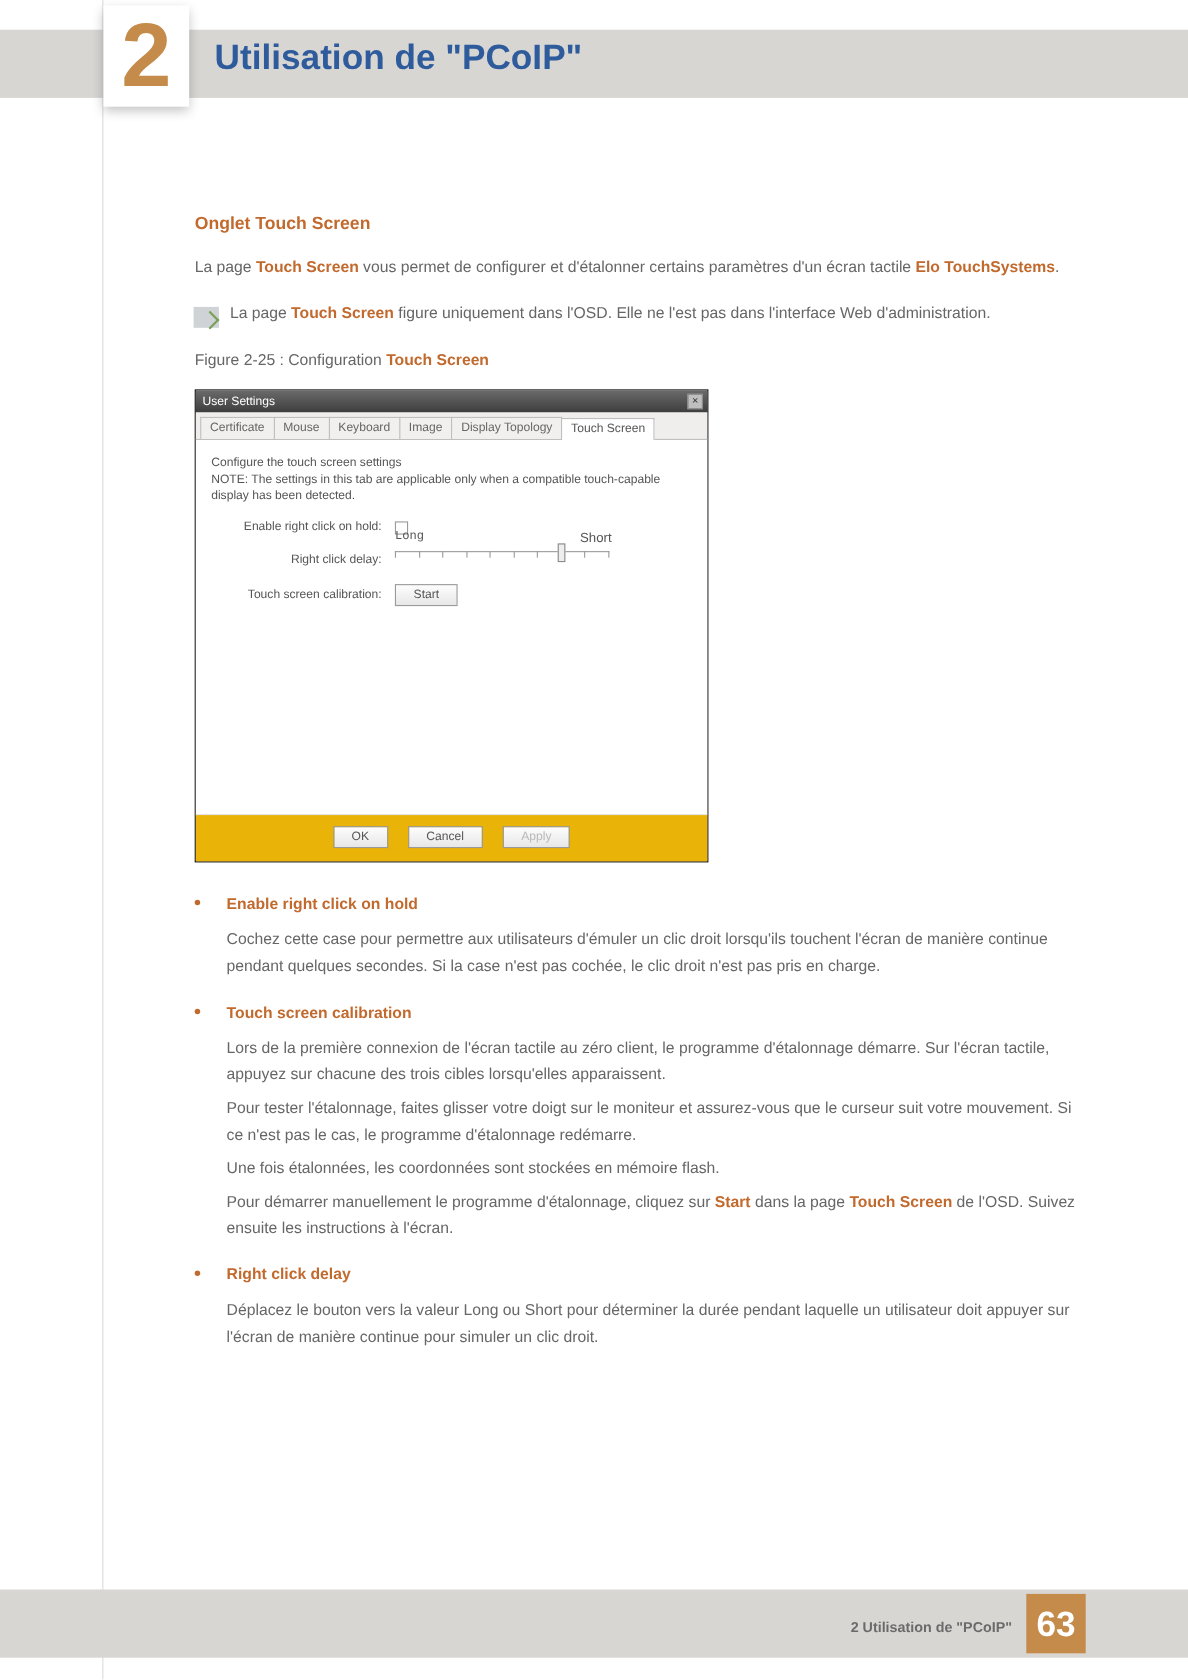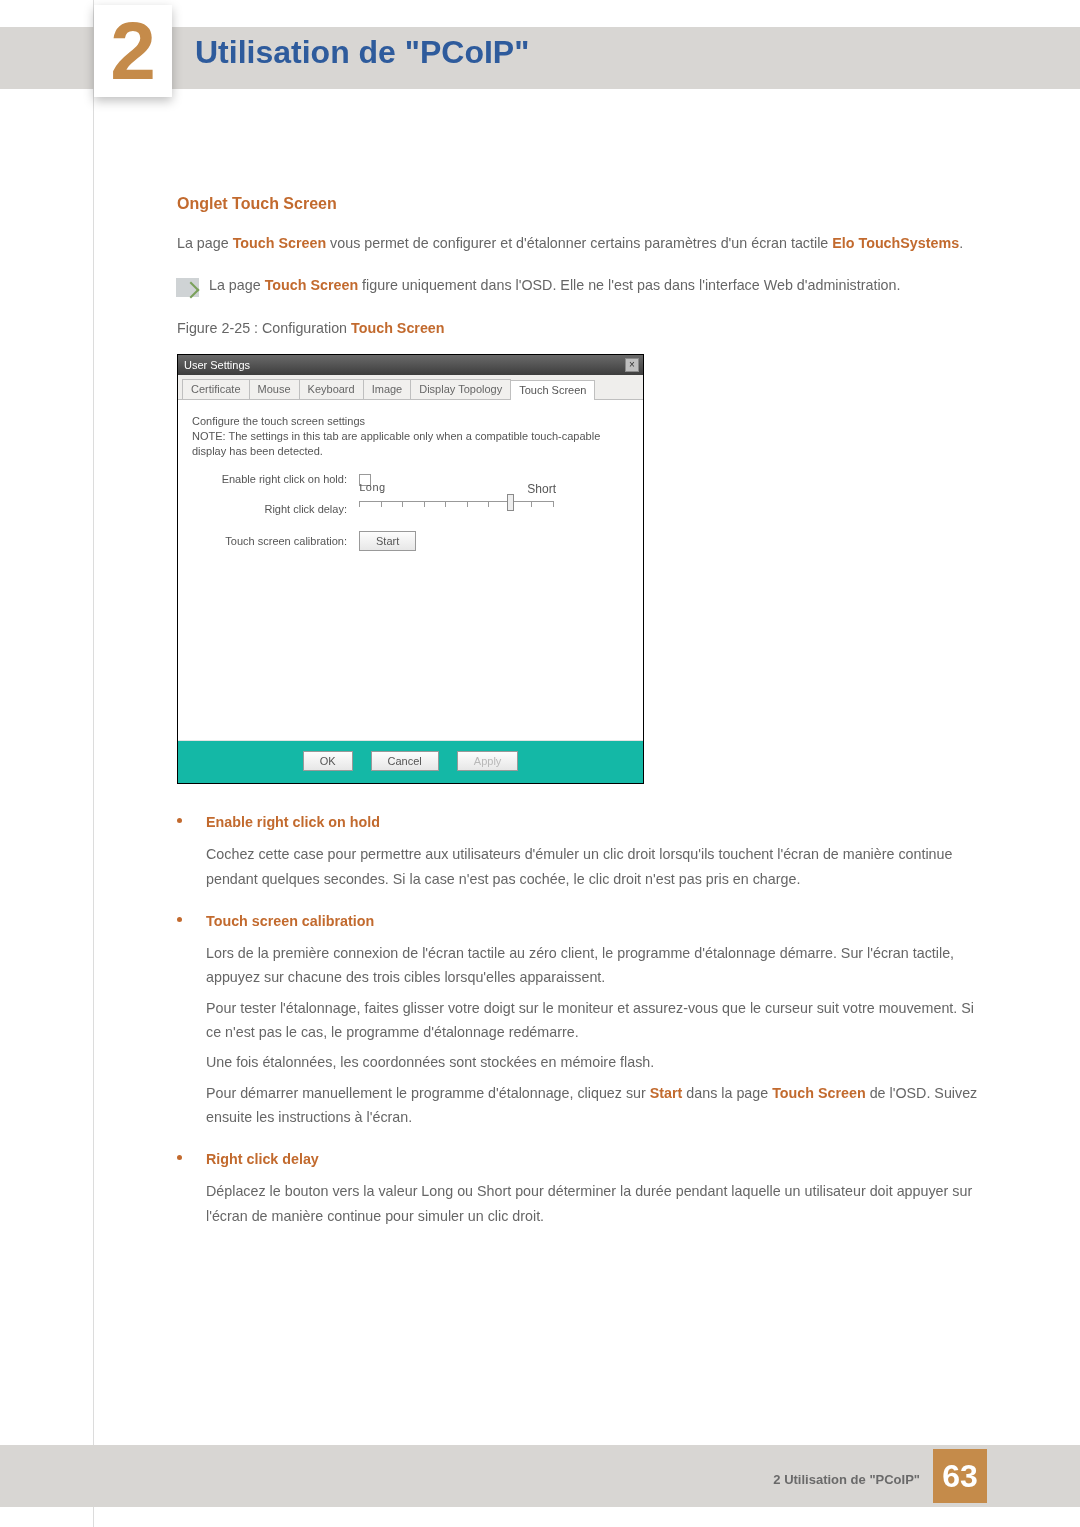--- a/index.html
+++ b/index.html
@@ -6,21 +6,21 @@
   html, body { width: 1080px; height: 1527px; background: #fff; font-family: Arial, Helvetica, sans-serif; color: #5a5a5a; }
   .page { position: relative; width: 1080px; height: 1527px; }
   .topbar { position: absolute; left: 0; right: 0; top: 27px; height: 62px; background: #d8d6d3; }
   .chapter-badge { position: absolute; left: 94px; top: 5px; width: 78px; height: 92px; background: #fff; box-shadow: 0 4px 10px rgba(0,0,0,0.25); display: flex; align-items: center; justify-content: center; }
   .chapter-badge span { font-size: 82px; font-weight: 700; color: #c58b4a; line-height: 1; }
   .chapter-title { position: absolute; left: 195px; top: 34px; font-size: 32px; font-weight: 600; color: #2e5b9c; }
   .content { position: absolute; left: 177px; right: 90px; top: 190px; font-size: 14.3px; line-height: 1.7; color: #666; }
   .section-title { color: #c26a2e; font-weight: 700; font-size: 16px; margin-bottom: 14px; }
   .para { margin-bottom: 8px; }
   .orange { color: #c26a2e; font-weight: 700; }
-  .note-row { display: flex; align-items: center; gap: 10px; margin-top: 18px; margin-left: -25px; padding-left: 24px; }
+  .note-row { display: flex; align-items: flex-end; gap: 10px; margin-top: 18px; margin-left: -25px; padding-left: 24px; }
   .note-icon { width: 23px; height: 19px; background: #cfd3d5; position: relative; flex: none; margin-top: 3px; }
   .note-icon::after { content: ""; position: absolute; right: 2px; bottom: 1px; width: 10px; height: 10px; border-right: 2px solid #7aa05a; border-bottom: 2px solid #7aa05a; transform: rotate(-45deg); }
   .fig-caption { margin-top: 18px; }
   
   .dialog { margin-top: 14px; width: 467px; border: 1px solid #000; font-size: 11px; font-family: Tahoma, Arial, sans-serif; color: #555; line-height: 1.35; }
   .dlg-title { background: linear-gradient(#6a6a6a,#3d3d3d); color: #fff; height: 20px; display: flex; align-items: center; justify-content: space-between; padding: 0 4px 0 6px; }
   .dlg-close { width: 14px; height: 14px; background: #bfbfbf; color: #333; display: flex; align-items: center; justify-content: center; font-size: 10px; border: 1px solid #8a8a8a; }
   .tabs { display: flex; border-bottom: 1px solid #bfbfbf; padding: 4px 4px 0 4px; background: #efeeec; }
   .tab { border: 1px solid #bfbfbf; border-bottom: none; padding: 2px 8px; margin-right: -1px; background: #f1f0ee; color: #666; white-space: nowrap; }
   .tab.active { background: #fff; color: #555; position: relative; top: 1px; }
@@ -31,21 +31,21 @@
   .chk { width: 12px; height: 12px; border: 1px solid #999; background: #fff; }
   .slider-wrap { display: flex; align-items: center; gap: 6px; flex: 1; }
   .slider { position: relative; width: 195px; height: 24px; }
   .slider-track { position: absolute; left: 0; right: 0; top: 4px; border-top: 1px solid #999; }
   .slider-ticks { position: absolute; left: 0; right: 0; top: 4px; display: flex; justify-content: space-between; }
   .slider-ticks i { width: 1px; height: 6px; background: #999; display: block; }
   .slider-thumb { position: absolute; top: -3px; width: 7px; height: 17px; background: #eee; border: 1px solid #8a8a8a; }
   .slider-long { position: absolute; left: 0; top: -16px; font-size: 11px; font-family: Liberation Mono, monospace; }
   .slider-short { position: absolute; right: -2px; top: -16px; font-size: 12px; }
   .dlg-button { border: 1px solid #999; padding: 0 16px; height: 20px; font-size: 11px; background: linear-gradient(#fdfdfd,#e7e7e7); color: #555; display: inline-flex; align-items: center; }
-  .dlg-footer { display: flex; justify-content: center; gap: 18px; padding: 10px 0 12px 0; border-top: 1px solid #e3e3e3; background: #14b8a6; align-items: center; }
+  .dlg-footer { display: flex; justify-content: center; gap: 18px; padding: 10px 0 12px 0; border-top: 1px solid #e3e3e3; background: #eab308; align-items: center; }
   .dlg-footer .dlg-button.apply { color: #b8b8b8; }
   
   .bullets { margin-top: 26px; }
   .bullet-item { margin-bottom: 18px; }
   .bullet-head { display: flex; align-items: flex-start; gap: 24px; }
   .dot { width: 5px; height: 5px; border-radius: 50%; background: #c26a2e; margin-top: 8px; flex: none; }
   .bullet-title { color: #c26a2e; font-weight: 700; font-size: 14.3px; }
   .bullet-body { margin-left: 29px; margin-top: 8px; }
   .bullet-body p { margin-bottom: 6px; }
   

